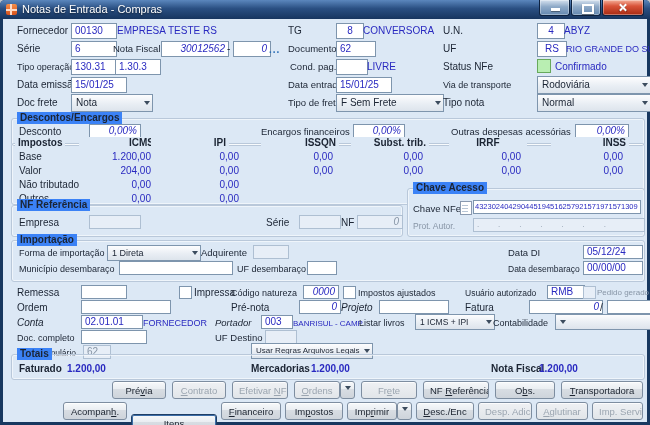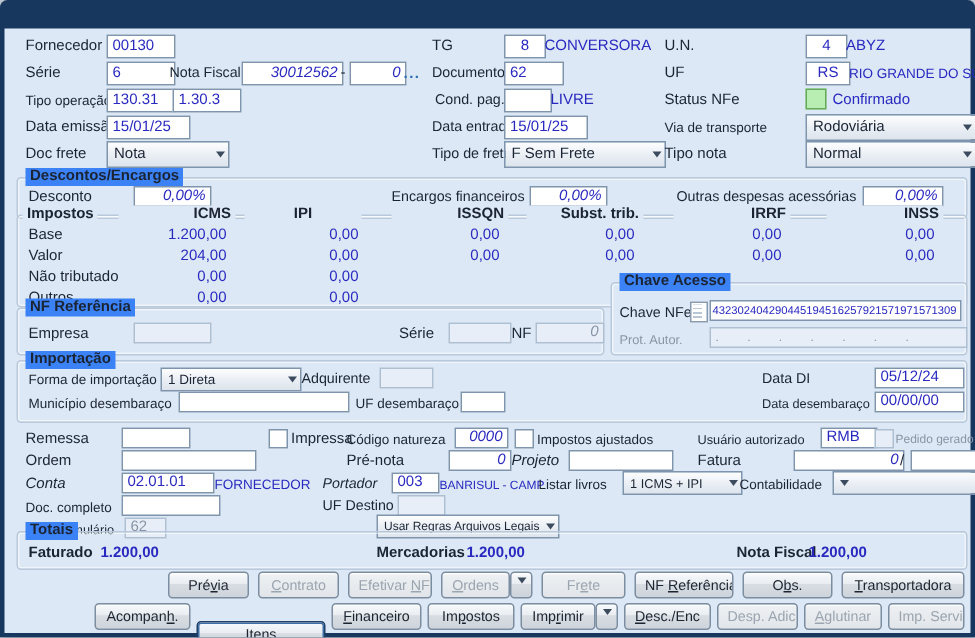--- a/index.html
+++ b/index.html
@@ -50,25 +50,41 @@
   .it{font-style:italic;}
   .f95{font-size:9.5px}.f9{font-size:9px}.f85{font-size:8.5px}.f8{font-size:8px}.f75{font-size:7.5px}
   .grey{color:#8795a6;}
   .b{font-weight:bold;}
   .dots{white-space:pre;letter-spacing:2px;}
 </style>
 </head>
 <body>
 
 <div class="window">
+  <div class="titlebar">
+    <span class="appicon"></span>
+    <span class="apptitle">Notas de Entrada - Compras</span>
+    <div class="caps">
+      <div class="cap min">
+          <span class="glyph-min"></span>
+        </div>
+      <div class="cap max">
+          <span class="glyph-max"></span>
+        </div>
+      <div class="cap close">
+          <span class="glyph-x"></span>
+        </div>
+    </div>
+  </div>
 
   <div class="client">
 
     <span class="lbl" style="left:14px;top:6px">Fornecedor</span>
     <div class="fld" style="left:68px;top:4px;width:38px">00130</div>
+    <span class="val" style="left:114px;top:6px">EMPRESA TESTE RS</span>
     <span class="lbl" style="left:285px;top:6px">TG</span>
     <div class="fld" style="left:333px;top:4px;width:20px;text-align:center">8</div>
     <span class="val" style="left:360px;top:6px">CONVERSORA</span>
     <span class="lbl" style="left:440px;top:6px">U.N.</span>
     <div class="fld" style="left:534px;top:4px;width:20px;text-align:center">4</div>
     <span class="val" style="left:561px;top:6px">ABYZ</span>
 
     <span class="lbl" style="left:14px;top:24px">Série</span>
     <div class="fld" style="left:68px;top:22px;width:38px">6</div>
     <span class="lbl f95" style="left:110px;top:24px">Nota Fiscal</span>
@@ -123,24 +139,24 @@
     <span class="lbl" style="left:16px;top:107px">Desconto</span>
     <div class="fld sm ra" style="left:86px;top:105px;width:44px">0,00%</div>
     <span class="lbl f95" style="left:258px;top:107px">Encargos financeiros</span>
     <div class="fld sm ra" style="left:350px;top:105px;width:44px">0,00%</div>
     <span class="lbl f95" style="left:448px;top:107px">Outras despesas acessórias</span>
     <div class="fld sm ra" style="left:572px;top:105px;width:46px">0,00%</div>
 
     <div class="gb" style="left:8px;top:124px;width:632px;height:60px"></div>
     <span class="hdr" style="left:12px;top:118px">Impostos</span>
     <span class="hdr" style="left:76px;top:118px;width:72px;text-align:right">ICMS</span>
-    <span class="hdr" style="left:160px;top:118px;width:72px;text-align:center">IPI</span>
+    <span class="hdr" style="left:148px;top:118px;width:72px;text-align:right">IPI</span>
     <span class="hdr" style="left:258px;top:118px;width:72px;text-align:right">ISSQN</span>
     <span class="hdr" style="left:348px;top:118px;width:72px;text-align:right">Subst. trib.</span>
-    <span class="hdr" style="left:446px;top:118px;width:72px;text-align:right">IRRF</span>
+    <span class="hdr" style="left:446px;top:118px;width:72px;text-align:center">IRRF</span>
     <span class="hdr" style="left:548px;top:118px;width:72px;text-align:right">INSS</span>
 
     <span class="rowlbl" style="left:16px;top:132px">Base</span>
     <span class="cell" style="left:76px;top:132px">1.200,00</span>
     <span class="cell" style="left:164px;top:132px">0,00</span>
     <span class="cell" style="left:258px;top:132px">0,00</span>
     <span class="cell" style="left:348px;top:132px">0,00</span>
     <span class="cell" style="left:446px;top:132px">0,00</span>
     <span class="cell" style="left:548px;top:132px">0,00</span>
 

